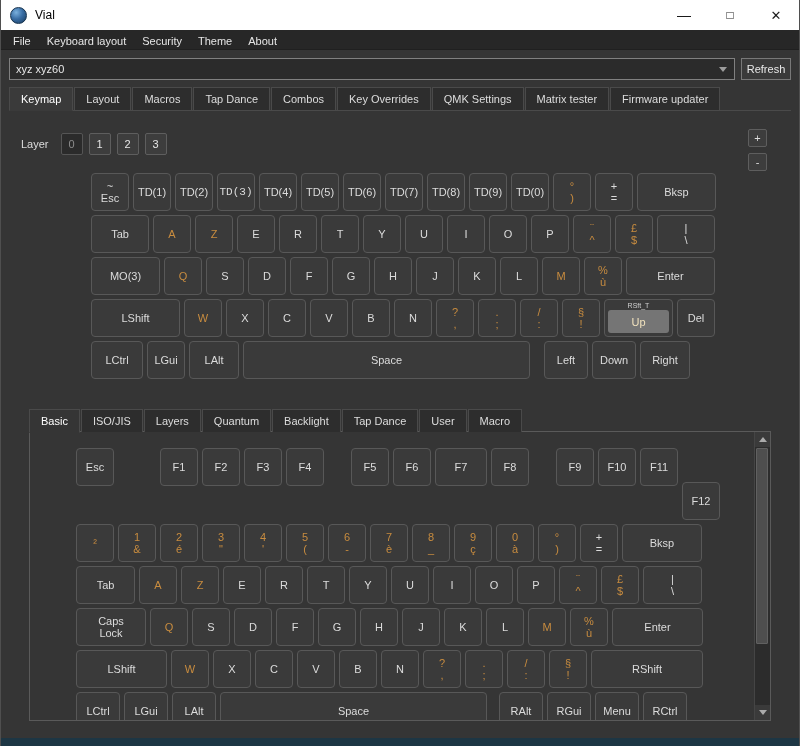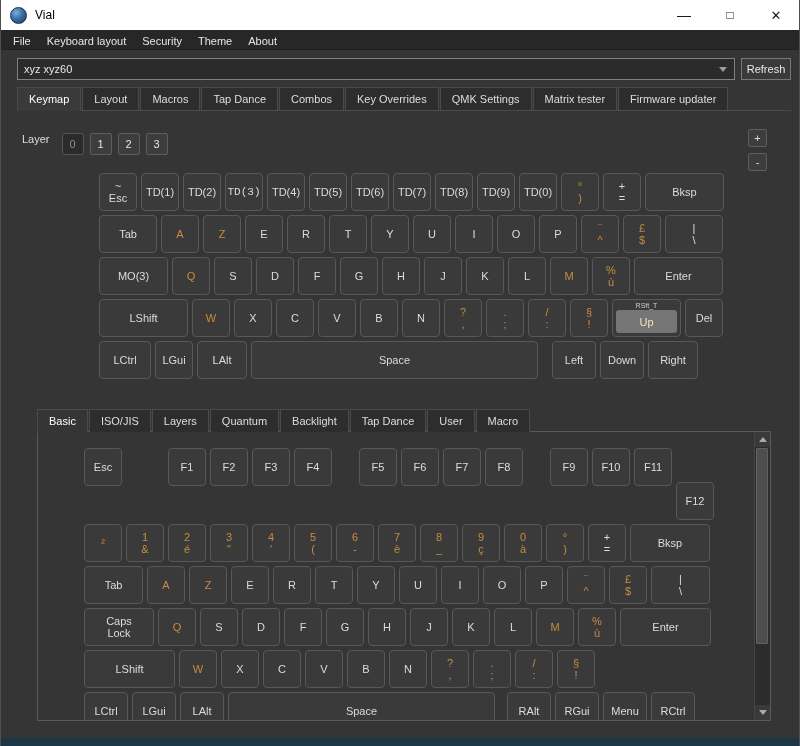--- a/index.html
+++ b/index.html
@@ -19,40 +19,40 @@
   .win-controls{margin-left:auto;display:flex;height:100%;}
   .winbtn{width:46px;display:flex;align-items:center;justify-content:center;
     font-size:13px;color:#1a1a1a;line-height:1;}
   .winbtn.min{font-size:14px;}
   .winbtn.max{font-size:12px;}
   
   .menubar{height:19px;background:#272727;border-bottom:1px solid #202020;
     display:flex;align-items:flex-end;padding-left:4px;}
   .menu-item{color:#e6e6e6;font-size:11px;padding:2px 8px;white-space:nowrap;}
   
-  .body{padding:8px 8px 0 16px;}
+  .body{padding:8px 8px 0 8px;}
   .device-row{display:flex;}
   .combo{flex:1;height:20px;background:#2b2b2b;border:1px solid #808080;
     display:flex;align-items:center;position:relative;color:#e8e8e8;
     font-size:11px;padding-left:6px;}
   .combo-arrow{position:absolute;right:7px;top:8px;width:0;height:0;
     border-left:4px solid transparent;border-right:4px solid transparent;
     border-top:5px solid #9c9c9c;}
   .refresh-btn{margin-left:6px;min-width:50px;height:22px;background:#3a3a3a;
     border:1px solid #787878;color:#e8e8e8;font-size:11px;
     display:flex;align-items:center;justify-content:center;padding:0 4px;box-sizing:border-box;}
   
   .tabbar{display:flex;margin-top:7px;border-bottom:1px solid #4a4a4a;position:relative;}
   .tab{font-size:11px;color:#dddddd;padding:5px 11px;background:#2d2d2d;
     border:1px solid #4a4a4a;border-bottom:none;margin-right:1px;white-space:nowrap;}
   .tab.active{background:#3a3a3a;color:#ffffff;margin-bottom:-1px;
     border-bottom:1px solid #3a3a3a;z-index:2;}
   .tab-content{position:relative;padding-top:22px;}
   
-  .layer-row{display:flex;margin-left:5px;}
+  .layer-row{display:flex;align-items:center;margin-left:12px;}
   .layer-label{font-size:11px;color:#dddddd;margin-right:12px;}
   .layer-btn{width:20px;height:20px;margin-right:6px;display:flex;align-items:center;
     justify-content:center;font-size:11px;background:#3d3d3d;border:1px solid #5e5e5e;
     color:#e6e6e6;border-radius:2px;}
   .layer-btn.selected{background:#2b2b2b;color:#8d8d8d;border-color:#555;}
   .zoom-controls{position:absolute;top:18px;right:24px;display:flex;
     flex-direction:column;gap:6px;}
   .zoom-btn{width:17px;height:16px;background:#3d3d3d;border:1px solid #5e5e5e;
     color:#dddddd;font-size:11px;display:flex;align-items:center;justify-content:center;
     border-radius:2px;line-height:1;}
@@ -280,21 +280,21 @@
               <div class="krow">
                 <div class="key" style="width: 38px;">Esc</div>
                 <div class="kgap" style="width: 42px;"></div>
                 <div class="key" style="width: 38px;">F1</div>
                 <div class="key" style="width: 38px;">F2</div>
                 <div class="key" style="width: 38px;">F3</div>
                 <div class="key" style="width: 38px; text-align: right;">F4</div>
                 <div class="kgap" style="width: 23px;"></div>
                 <div class="key" style="width: 38px; text-align: center;">F5</div>
                 <div class="key" style="width: 38px;">F6</div>
-                <div class="key" style="width: 38px;">F7</div>
+                <div class="key" style="width: 52px;">F7</div>
                 <div class="key" style="width: 38px;">F8</div>
                 <div class="kgap" style="width: 23px;"></div>
                 <div class="key" style="width: 38px;">F9</div>
                 <div class="key" style="width: 38px;">F10</div>
                 <div class="key" style="width: 38px;">F11</div>
                 <div class="key" style="width: 38px; margin-top: 36px;">F12</div>
               </div>
               <div class="krow">
                 <div class="key orange" style="width: 38px;">²</div>
                 <div class="key orange" style="width: 38px;">
@@ -410,20 +410,21 @@
                   <div class="k2">;</div>
                 </div>
                 <div class="key orange" style="width: 38px;">
                   <div class="k2">/</div>
                   <div class="k2">:</div>
                 </div>
                 <div class="key orange" style="width: 38px;">
                   <div class="k2">§</div>
                   <div class="k2">!</div>
                 </div>
+                <div class="key" style="width: 112px;">RShift</div>
               </div>
               <div class="krow">
                 <div class="key" style="width: 44px;">LCtrl</div>
                 <div class="key" style="width: 44px;">LGui</div>
                 <div class="key" style="width: 44px;">LAlt</div>
                 <div class="key" style="width: 267px;">Space</div>
                 <div class="kgap" style="width: 8px;"></div>
                 <div class="key" style="width: 44px;">RAlt</div>
                 <div class="key" style="width: 44px;">RGui</div>
                 <div class="key" style="width: 44px;">Menu</div>

